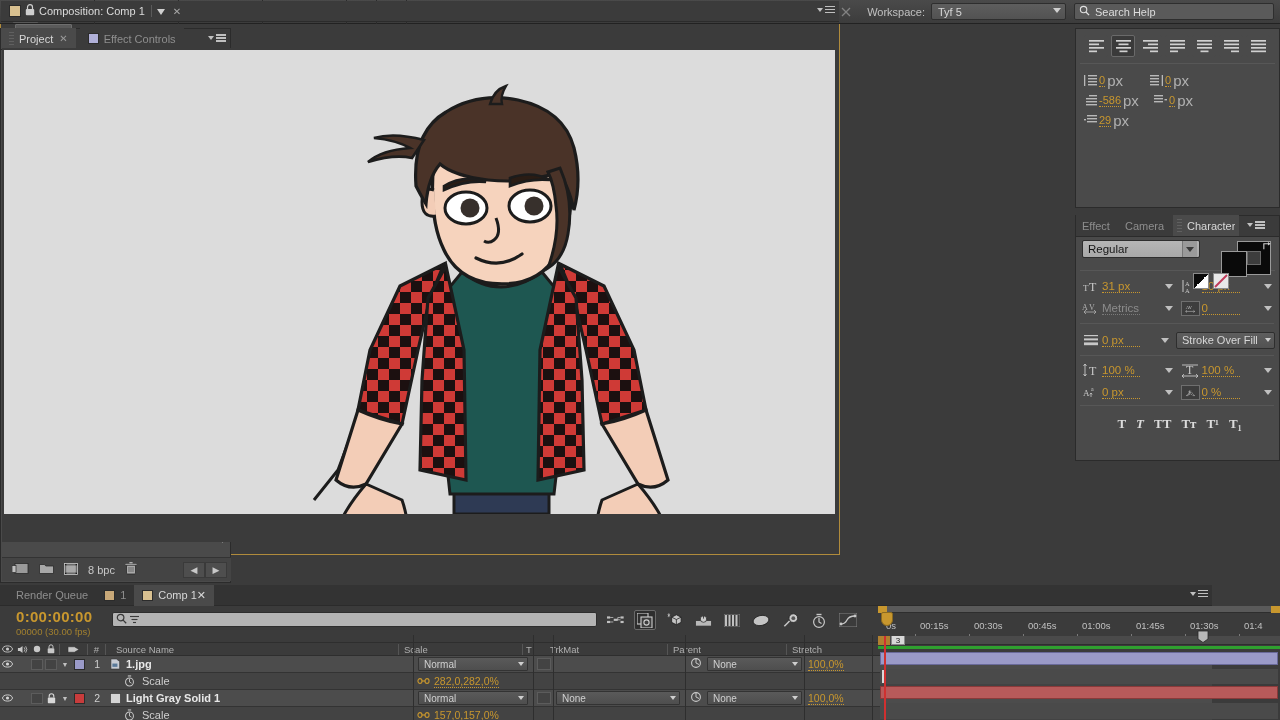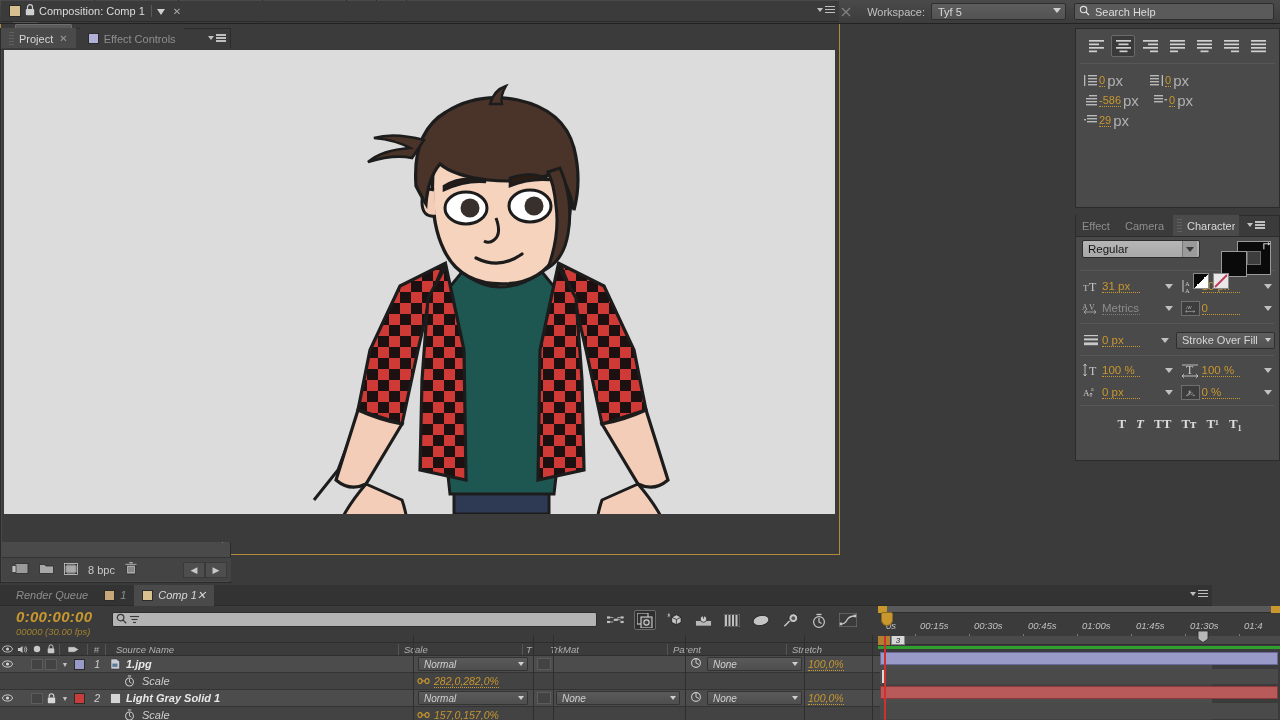--- a/index.html
+++ b/index.html
@@ -145,21 +145,21 @@
   .stroke-sel { height:17px; flex:1; margin-right:4px; background:linear-gradient(#5e5e5e,#525252);
     border:1px solid #2e2e2e; border-radius:2px; display:flex; align-items:center; padding-left:5px;
     color:#d8d8d8; font-size:11px; position:relative; }
   .stroke-sel .arw { position:absolute; right:3px; top:5px; border-left:3.5px solid transparent;
     border-right:3.5px solid transparent; border-top:4px solid #d0d0d0; }
   .tstyle-row { display:flex; justify-content:center; gap:10px; padding:10px 0 0 0; color:#dcdcdc;
     font-size:13px; font-family:"Liberation Serif", serif; }
   .tstyle-row span { font-weight:bold; }
 
   
-  #timeline { left:0; top:585px; width:1212px; height:135px; background:#3b3b3b; border:none;font-style:italic; }
+  #timeline { left:0; top:585px; width:1212px; height:135px; background:#3b3b3b; border:none; }
   .tl-tabbar { height:21px; background:#333; display:flex; align-items:center; border-bottom:1px solid #2b2b2b; }
   .tl-tab { height:21px; display:flex; align-items:center; padding:0 8px; font-size:11px; color:#8e8e8e; }
   .tl-tab.active { background:#4a4a4a; color:#d8d8d8; }
   .tl-head { height:36px; display:flex; align-items:flex-start; background:#3b3b3b; position:relative; }
   .tc-big { color:#c8972e; font-size:15px; font-weight:bold; letter-spacing:.3px; padding:2px 0 0 16px; }
   .tc-sub { color:#a2802f; font-size:9.5px; padding-left:16px; margin-top:1px; }
   .tl-search { position:absolute; left:112px; top:6px; width:485px; height:15px; background:#b4b4b4;
     border:1px solid #2e2e2e; border-radius:2px; display:flex; align-items:center; padding-left:3px; }
   .tl-icons { position:absolute; left:605px; top:4px; display:flex; align-items:center; gap:7px; }
   .tl-ic { width:22px; height:20px; display:flex; align-items:center; justify-content:center; }

